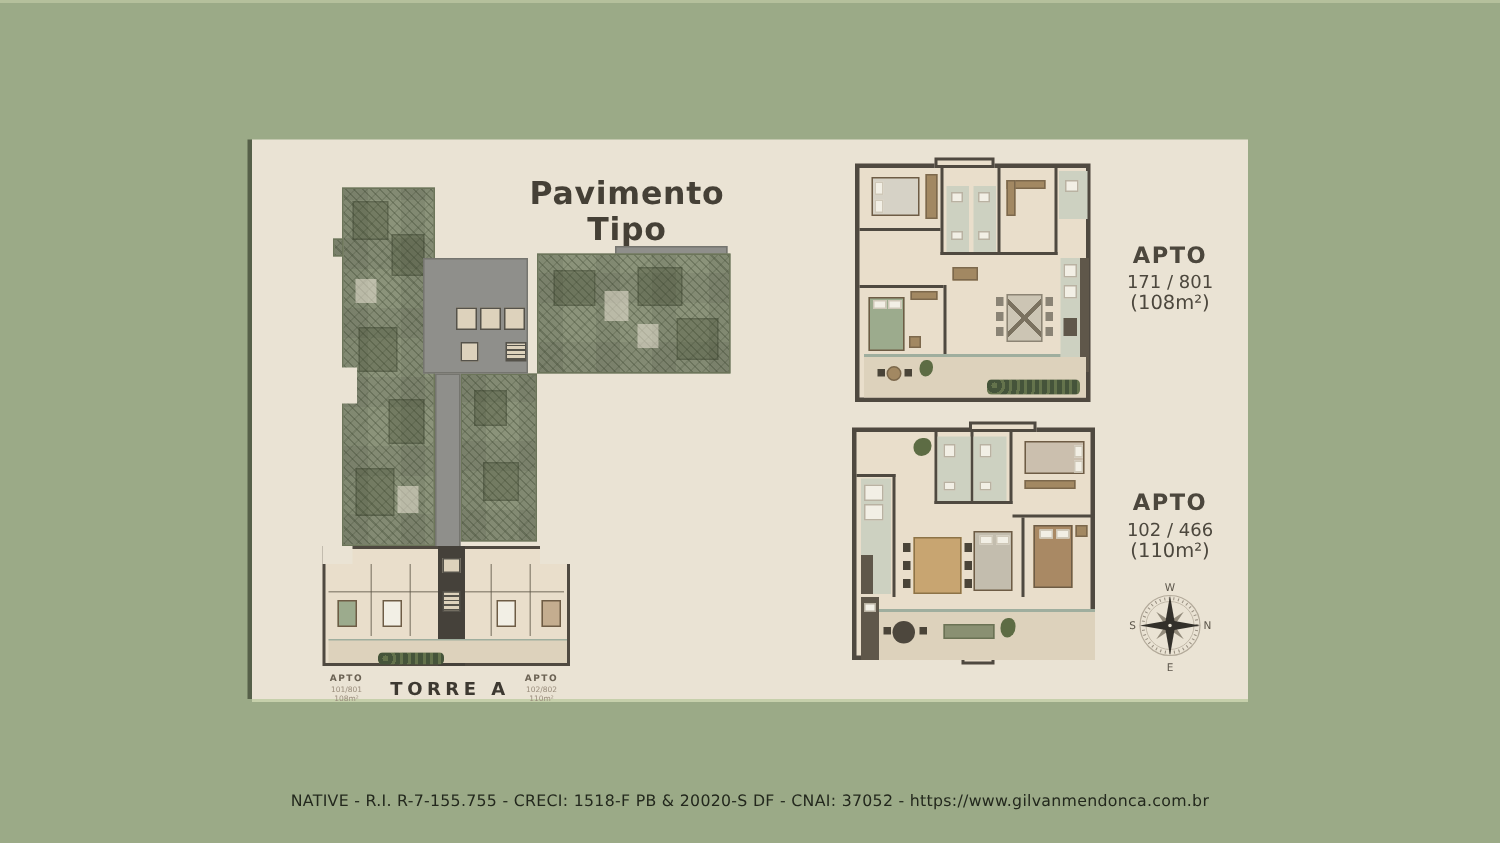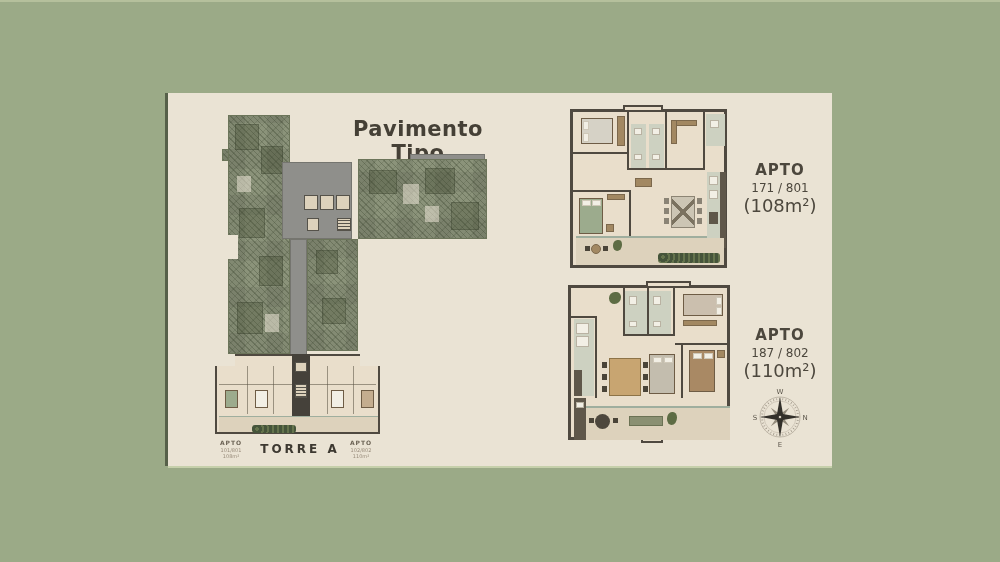--- a/index.html
+++ b/index.html
@@ -46,21 +46,21 @@
   .hedge{background:#4c5c3a;border-radius:3px;
     background-image:repeating-radial-gradient(circle at 5px 4px,#64734c 0 2px,#45543a 2px 5px)}
   .plant{background:#5d6c44;border-radius:50% 40% 55% 45%;
     background-image:radial-gradient(circle at 35% 35%,#73845а 0 2px,transparent 3px)}
   .chair{background:#6f6а58}
   .balc{background:var(--balcony)}
   
   .apt-label{width:90px;text-align:center;color:var(--label)}
   .apt-label .l1{font-size:15px;font-weight:bold;letter-spacing:1px}
   .apt-label .l2{font-size:12px;margin-top:2px}
-  .apt-label .l3{font-size:18px}
+  .apt-label .l3{font-size:13px}
   .mini-label{width:54px;text-align:center;color:var(--mini);line-height:1.25}
   .mini-label .m1{font-size:6px;font-weight:bold;letter-spacing:1px}
   .mini-label .m2,.mini-label .m3{font-size:5px;color:var(--mini2)}
   .torre{width:110px;text-align:center;font-size:12px;font-weight:bold;
          letter-spacing:3px;color:#3d3931}
   .footer{left:0;top:528px;width:1000px;text-align:center;font-size:10.5px;
           color:var(--footer);letter-spacing:.2px}
   .chair{background:#8a8375}
   .dchair{background:#4a4438}
 </style>
@@ -68,21 +68,21 @@
 <body>
 
 <div class="stage abs">
   <div class="abs topline"></div>
   <div class="abs panel-edge"></div>
   <div class="abs panel-underline"></div>
 
   <div class="abs panel">
     <div class="abs title">Pavimento Tipo</div>
 
-    <div class="abs" style="left:0;top:2px;width:340px;height:270px">
+    <div class="abs" style="left:0;top:12px;width:340px;height:270px">
 
       <div class="abs roof" style="left:60px;top:20px;width:62px;height:239px">
         <div class="abs unit" style="left:6px;top:8px;width:24px;height:26px"></div>
         <div class="abs unit" style="left:32px;top:30px;width:22px;height:28px"></div>
         <div class="abs patio" style="left:8px;top:60px;width:14px;height:16px"></div>
         <div class="abs unit" style="left:10px;top:92px;width:26px;height:30px"></div>
         <div class="abs unit" style="left:30px;top:140px;width:24px;height:30px"></div>
         <div class="abs unit" style="left:8px;top:186px;width:26px;height:32px"></div>
         <div class="abs patio" style="left:36px;top:198px;width:14px;height:18px"></div>
       </div>
@@ -256,21 +256,21 @@
       <div class="abs rail" style="left:15px;top:118px;width:144px;height:2px"></div>
       <div class="abs balc" style="left:15px;top:120px;width:144px;height:32px"></div>
       <div class="abs" style="left:24px;top:126px;width:15px;height:15px;border-radius:50%;background:#4d473d"></div>
       <div class="abs dchair" style="left:18px;top:130px;width:5px;height:5px"></div>
       <div class="abs dchair" style="left:42px;top:130px;width:5px;height:5px"></div>
       <div class="abs" style="left:58px;top:128px;width:34px;height:10px;background:#8a9072;border:1px solid #6b7254"></div>
       <div class="abs plant" style="left:96px;top:124px;width:10px;height:13px"></div>
     </div>
     <div class="abs apt-label" style="left:567px;top:233px">
       <div class="l1">APTO</div>
-      <div class="l2">187 / 802</div>
+      <div class="l2">102 / 466</div>
       <div class="l3">(110m²)</div>
     </div>
 
     <div class="abs" style="left:580px;top:292px;width:64px;height:64px">
       <svg viewBox="0 0 64 64" width="64" height="64">
         <circle cx="32" cy="32" r="20" fill="none" stroke="#b3aa9a" stroke-width="0.8"></circle>
         <circle cx="32" cy="32" r="16" fill="none" stroke="#bdb4a4" stroke-width="0.6"></circle>
         <circle cx="32" cy="32" r="18" fill="none" stroke="#9a9183" stroke-width="2" stroke-dasharray="0.7 2.4"></circle>
         <g transform="rotate(45 32 32)" fill="#938b7b">
           <path d="M32 19 L34.5 32 L32 45 L29.5 32 Z"></path>
@@ -282,13 +282,14 @@
         </g>
         <circle cx="32" cy="32" r="1.6" fill="#e9e2d3" stroke="#33302a" stroke-width="0.8"></circle>
         <text x="32" y="9" text-anchor="middle" font-size="7" fill="#5c564b">W</text>
         <text x="57" y="34.5" text-anchor="middle" font-size="7" fill="#5c564b">N</text>
         <text x="32" y="62" text-anchor="middle" font-size="7" fill="#5c564b">E</text>
         <text x="7" y="34.5" text-anchor="middle" font-size="7" fill="#5c564b">S</text>
       </svg>
     </div>
   </div>
 
+  <div class="abs footer">NATIVE - R.I. R-7-155.755 - CRECI: 1518-F PB &amp; 20020-S DF - CNAI: 37052 - https://www.gilvanmendonca.com.br</div>
 </div>
 
 </body></html>

